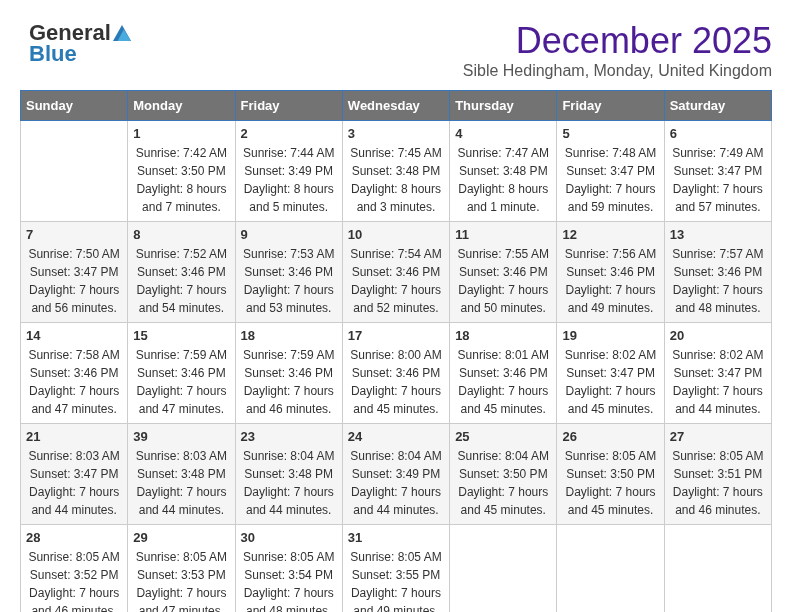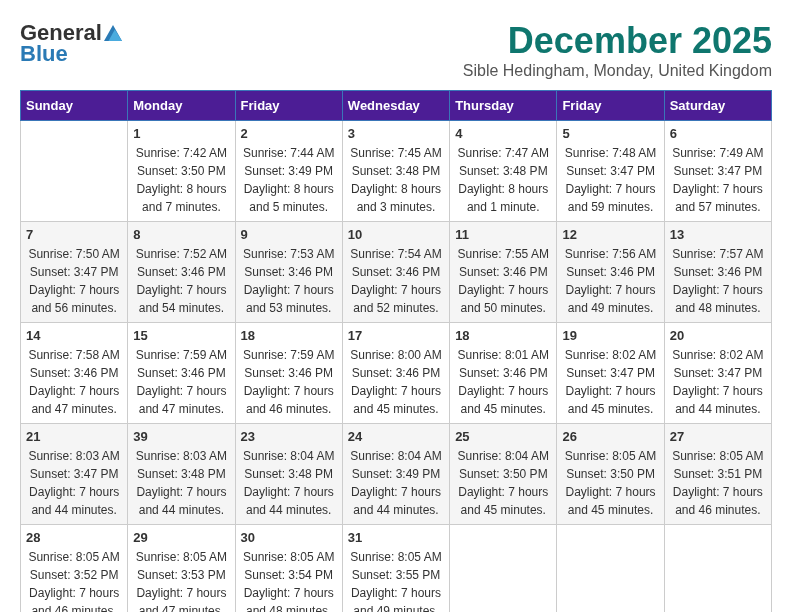--- a/index.html
+++ b/index.html
@@ -8,20 +8,21 @@
       background: #fff;
       width: 792px;
       min-height: 612px;
       padding: 20px;
     }
     .header {
       display: flex;
       justify-content: space-between;
       align-items: flex-start;
       margin-bottom: 10px;
+      margin-left: 9px;
     }
     .logo {
       display: flex;
       flex-direction: column;
       align-items: flex-start;
     }
     .logo-text {
       display: flex;
       align-items: center;
       font-size: 22px;
@@ -33,34 +34,34 @@
     .logo-icon {
       width: 18px;
       height: 18px;
       margin-left: 2px;
     }
     .title-section {
       text-align: right;
     }
     .month-title {
       font-size: 36px;
-      font-weight: bold;
-      color: #0f766e;
+      font-weight: normal;
+      color: #4c1d95;
     }
     .location {
       font-size: 16px;
       color: #555;
     }
     .calendar {
       width: 100%;
       border-collapse: collapse;
       border: 1px solid #ccc;
     }
     .calendar th {
-      background-color: #4c1d95;
+      background-color: #737373;
       color: #fff;
       font-size: 13px;
       font-weight: bold;
       padding: 7px 5px;
       text-align: left;
       border: 1px solid #3a76b8;
     }
     .calendar td {
       border: 1px solid #ccc;
       vertical-align: top;

